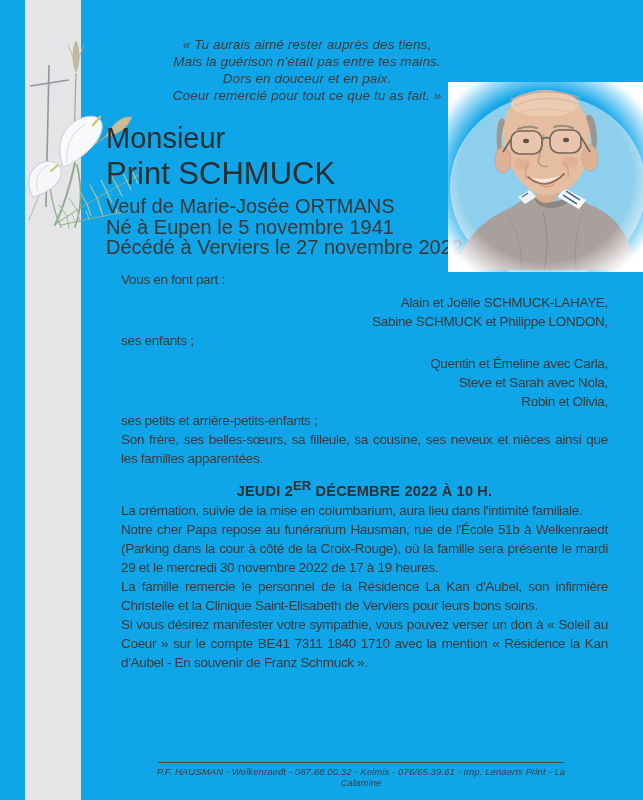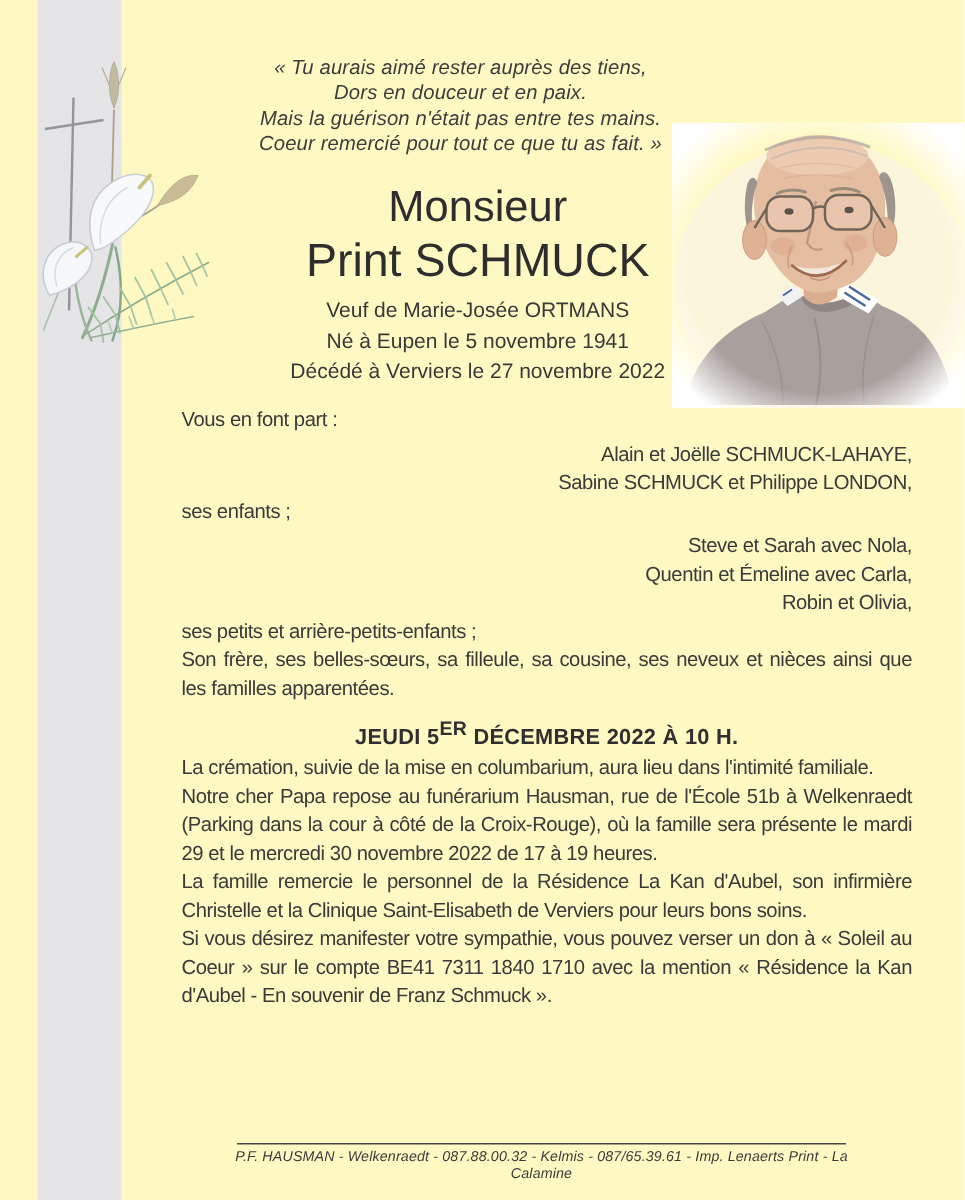--- a/index.html
+++ b/index.html
@@ -1,30 +1,30 @@
 <!DOCTYPE html>
 <html><head>
 <meta charset="utf-8">
 <style>
   html,body{margin:0;padding:0;background:#ffffff;}
   .page{
-    position:relative;width:643px;height:800px;background:#fef9c3;overflow:hidden;
+    position:relative;width:643px;height:800px;background:#0ea5e9;overflow:hidden;
     font-family:"Liberation Sans",sans-serif;color:#3a3a3a;
   }
   .band{position:absolute;left:25px;top:0;width:56px;height:800px;background:#e5e4e6;}
   .floral{position:absolute;left:5px;top:15px;}
   .portrait{position:absolute;left:448px;top:82px;}
   .quote{
     position:absolute;left:132px;top:36px;width:350px;text-align:center;
     font-style:italic;font-size:13.5px;line-height:17px;color:#3c3c3c;letter-spacing:.1px;
   }
-  .header-col{position:absolute;left:121px;top:121px;width:395px;text-align:center;color:#2e2e2e;}
+  .header-col{position:absolute;left:106px;top:121px;width:395px;text-align:left;color:#2e2e2e;}
   .title{font-size:29px;line-height:34px;}
   .name{font-size:31px;line-height:37px;}
-  .sublines{margin-top:4px;font-size:14px;line-height:20.5px;color:#383838;}
+  .sublines{margin-top:4px;font-size:20px;line-height:20.5px;color:#383838;}
   .body-col{
     position:absolute;left:121px;top:270px;width:487px;
     font-size:13.5px;line-height:19px;letter-spacing:-0.3px;color:#3a3a3a;
   }
   .body-col p{margin:0;text-align:justify;}
   .mt4{margin-top:4px;}.mt5{margin-top:5px;}
   .names div{text-align:right;}
   .right-label{text-align:center;}
   .date-line{
     text-align:center !important;font-weight:bold;font-size:14.5px;
@@ -96,22 +96,22 @@
       <path d="M62,148 C60,130 68,116 80,110" fill="none" stroke="#d6dbe2" stroke-width="1"></path>
       <path d="M88,110 L95,102" stroke="#c9c37a" stroke-width="2.5" stroke-linecap="round"></path>
       <path d="M28,182 C20,168 24,154 36,148 C48,143 58,150 56,160 C54,170 42,178 28,182 Z" fill="#f6f7f9" stroke="#c6cbd4" stroke-width="1"></path>
       <path d="M33,176 C29,164 34,154 44,150" fill="none" stroke="#d6dbe2" stroke-width="1"></path>
       <path d="M46,156 L53,150" stroke="#c9c37a" stroke-width="2" stroke-linecap="round"></path>
     </g>
   </svg>
 
   <div class="quote">
     <div>« Tu aurais aimé rester auprès des tiens,</div>
+    <div>Mais la guérison n'était pas entre tes mains.</div>
     <div>Dors en douceur et en paix.</div>
-    <div>Mais la guérison n'était pas entre tes mains.</div>
     <div>Coeur remercié pour tout ce que tu as fait. »</div>
   </div>
 
   <div class="header-col">
     <div class="title">Monsieur</div>
     <div class="name">Print SCHMUCK</div>
     <div class="sublines">
       <div>Veuf de Marie-Josée ORTMANS</div>
       <div>Né à Eupen le 5 novembre 1941</div>
       <div>Décédé à Verviers le 27 novembre 2022</div>
@@ -170,29 +170,29 @@
   </svg>
 
   <div class="body-col">
     <p>Vous en font part :</p>
     <div class="names mt4">
       <div>Alain et Joëlle SCHMUCK-LAHAYE,</div>
       <div>Sabine SCHMUCK et Philippe LONDON,</div>
     </div>
     <p class="right-label">ses enfants ;</p>
     <div class="names mt4">
+      <div>Quentin et Émeline avec Carla,</div>
       <div>Steve et Sarah avec Nola,</div>
-      <div>Quentin et Émeline avec Carla,</div>
       <div>Robin et Olivia,</div>
     </div>
     <p class="right-label">ses petits et arrière-petits-enfants ;</p>
     <p class="mt5">Son frère, ses belles-sœurs, sa filleule, sa cousine, ses neveux et nièces ainsi que les familles apparentées.</p>
-    <p class="date-line"><span>JEUDI 5</span><sup>ER</sup><span> DÉCEMBRE 2022 À 10 H.</span></p>
+    <p class="date-line"><span>JEUDI 2</span><sup>ER</sup><span> DÉCEMBRE 2022 À 10 H.</span></p>
     <p class="mt5">La crémation, suivie de la mise en columbarium, aura lieu dans l'intimité familiale.</p>
     <p class="mt4">Notre cher Papa repose au funérarium Hausman, rue de l'École 51b à Welkenraedt (Parking dans la cour à côté de la Croix-Rouge), où la famille sera présente le mardi 29 et le mercredi 30 novembre 2022 de 17 à 19 heures.</p>
     <p class="mt4">La famille remercie le personnel de la Résidence La Kan d'Aubel, son infirmière Christelle et la Clinique Saint-Elisabeth de Verviers pour leurs bons soins.</p>
     <p class="mt4">Si vous désirez manifester votre sympathie, vous pouvez verser un don à « Soleil au Coeur » sur le compte BE41 7311 1840 1710 avec la mention « Résidence la Kan d'Aubel - En souvenir de Franz Schmuck ».</p>
   </div>
 
   <div class="footer-rule"></div>
-  <div class="footer-text">P.F. HAUSMAN - Welkenraedt - 087.88.00.32 - Kelmis - 087/65.39.61 - Imp. Lenaerts Print - La Calamine</div>
+  <div class="footer-text">P.F. HAUSMAN - Welkenraedt - 087.88.00.32 - Kelmis - 076/65.39.61 - Imp. Lenaerts Print - La Calamine</div>
 
 </div>
 
 </body></html>

